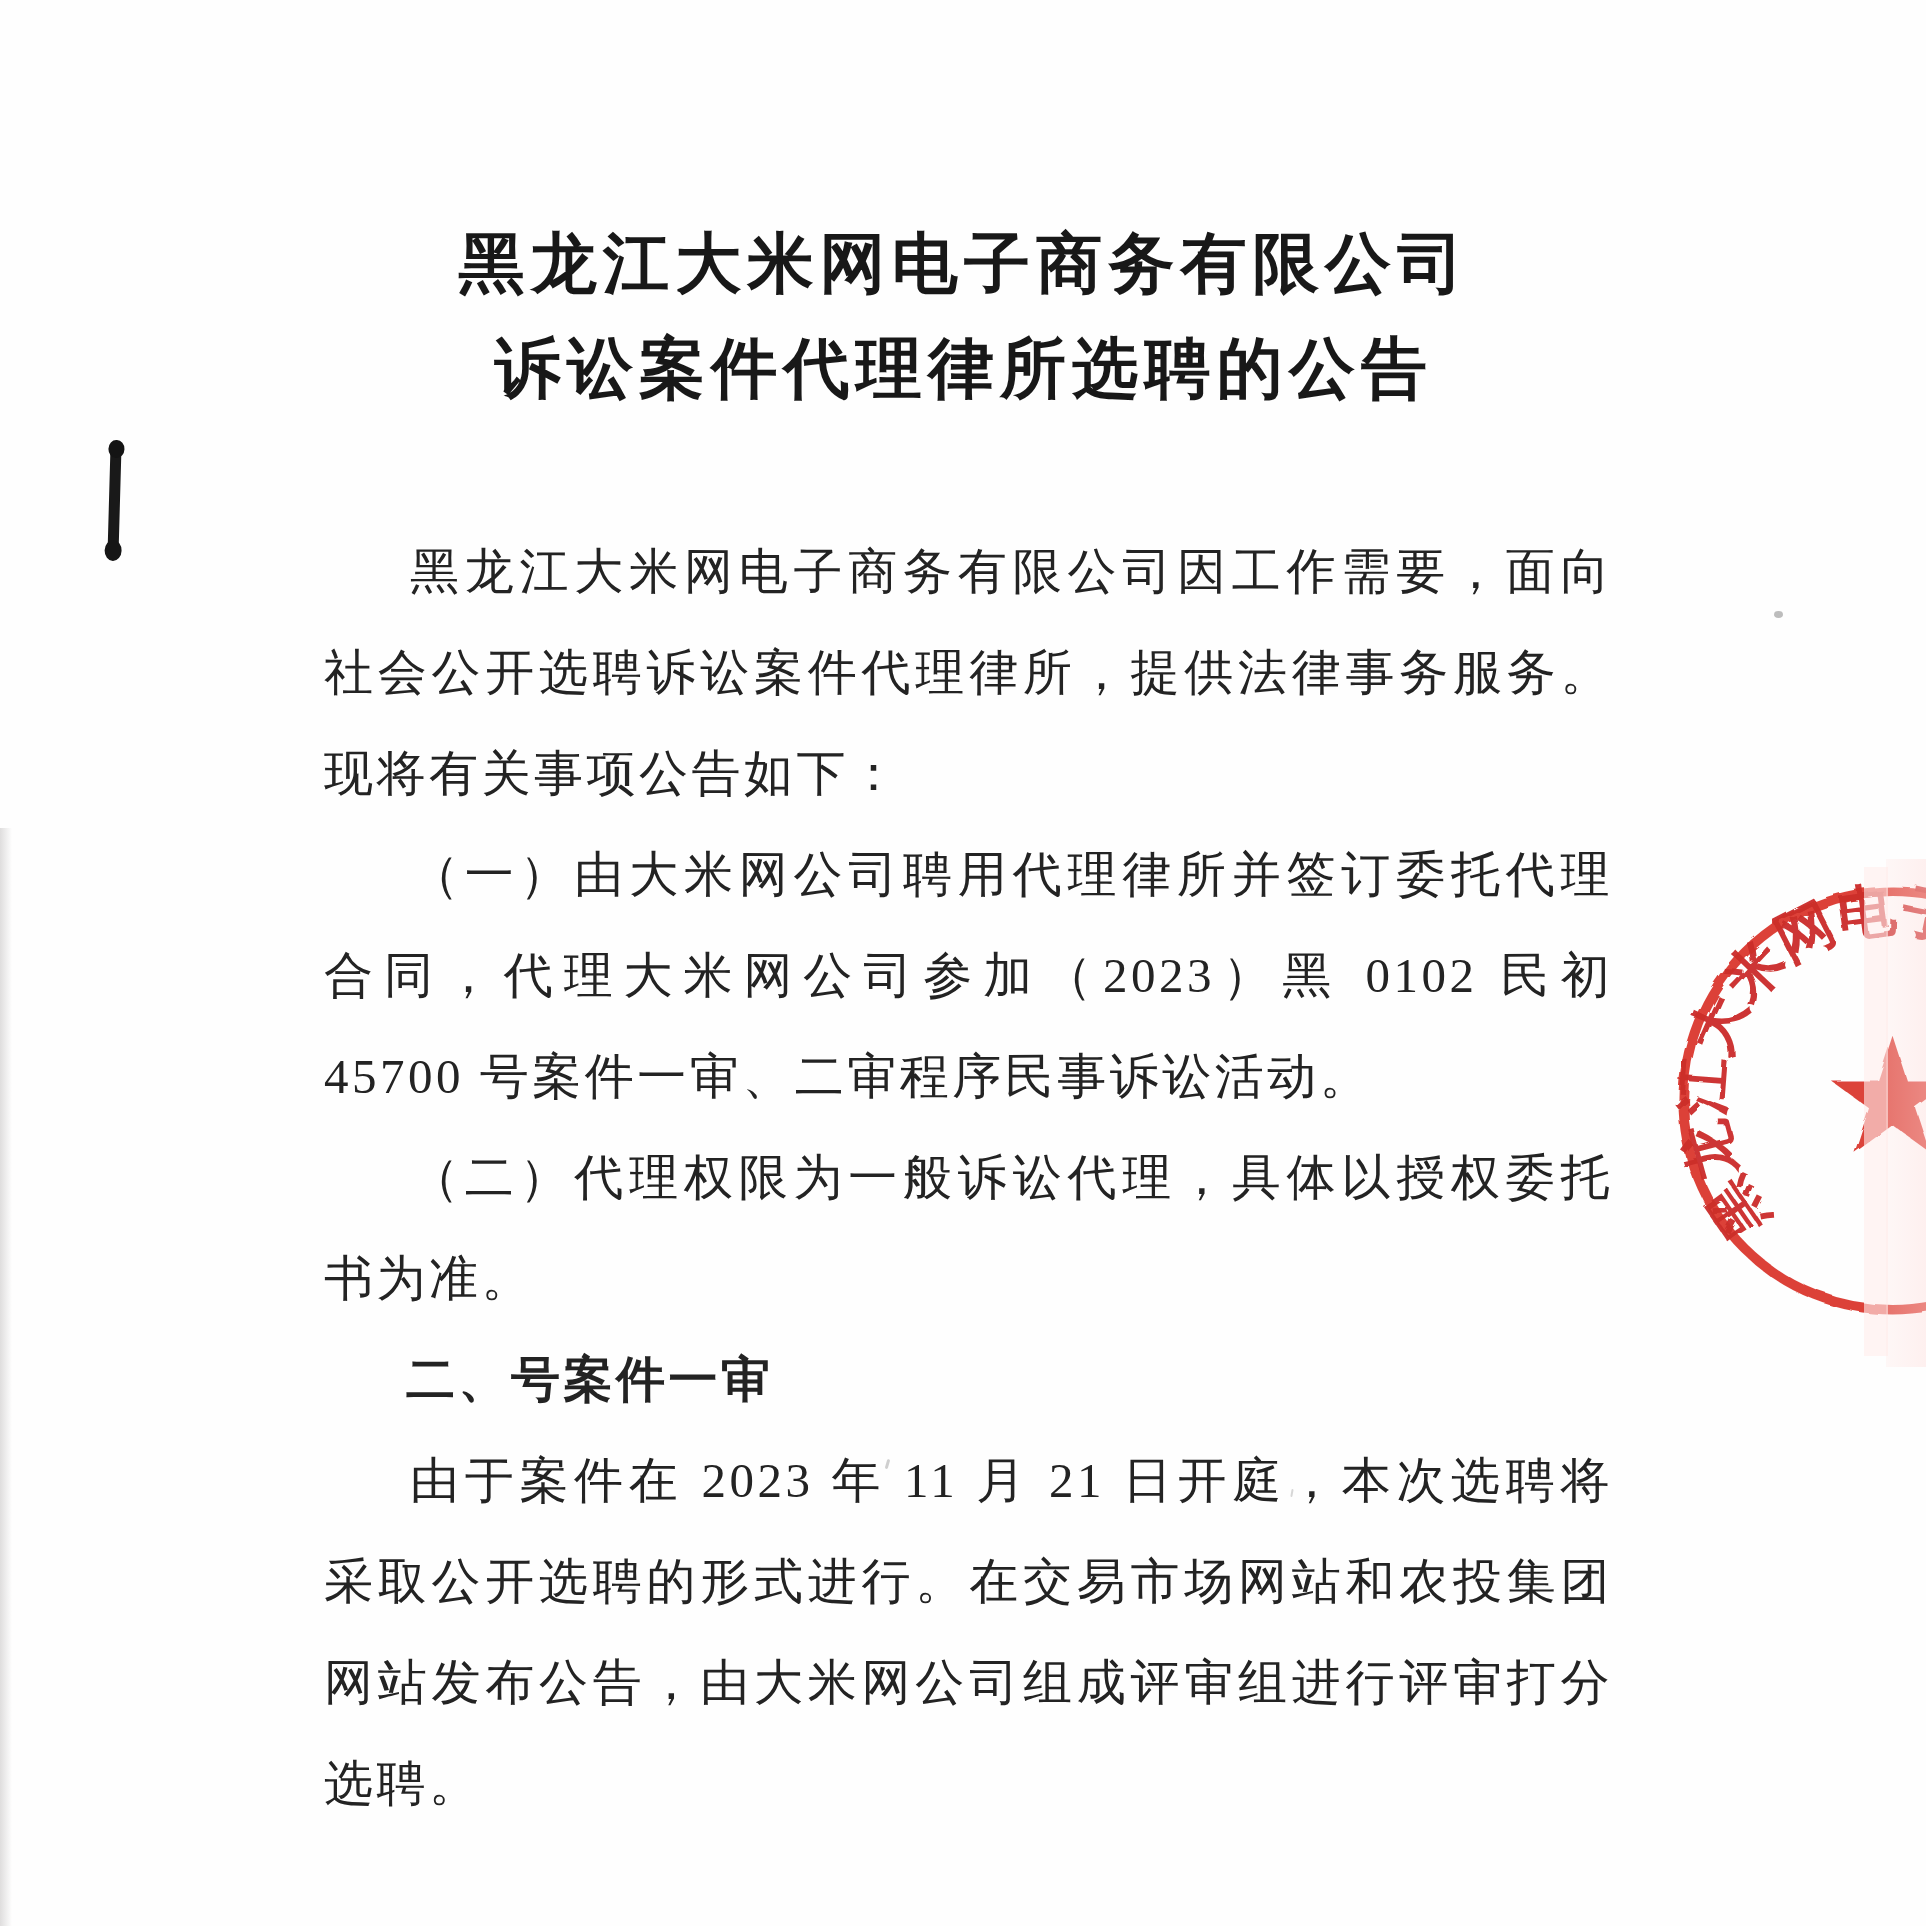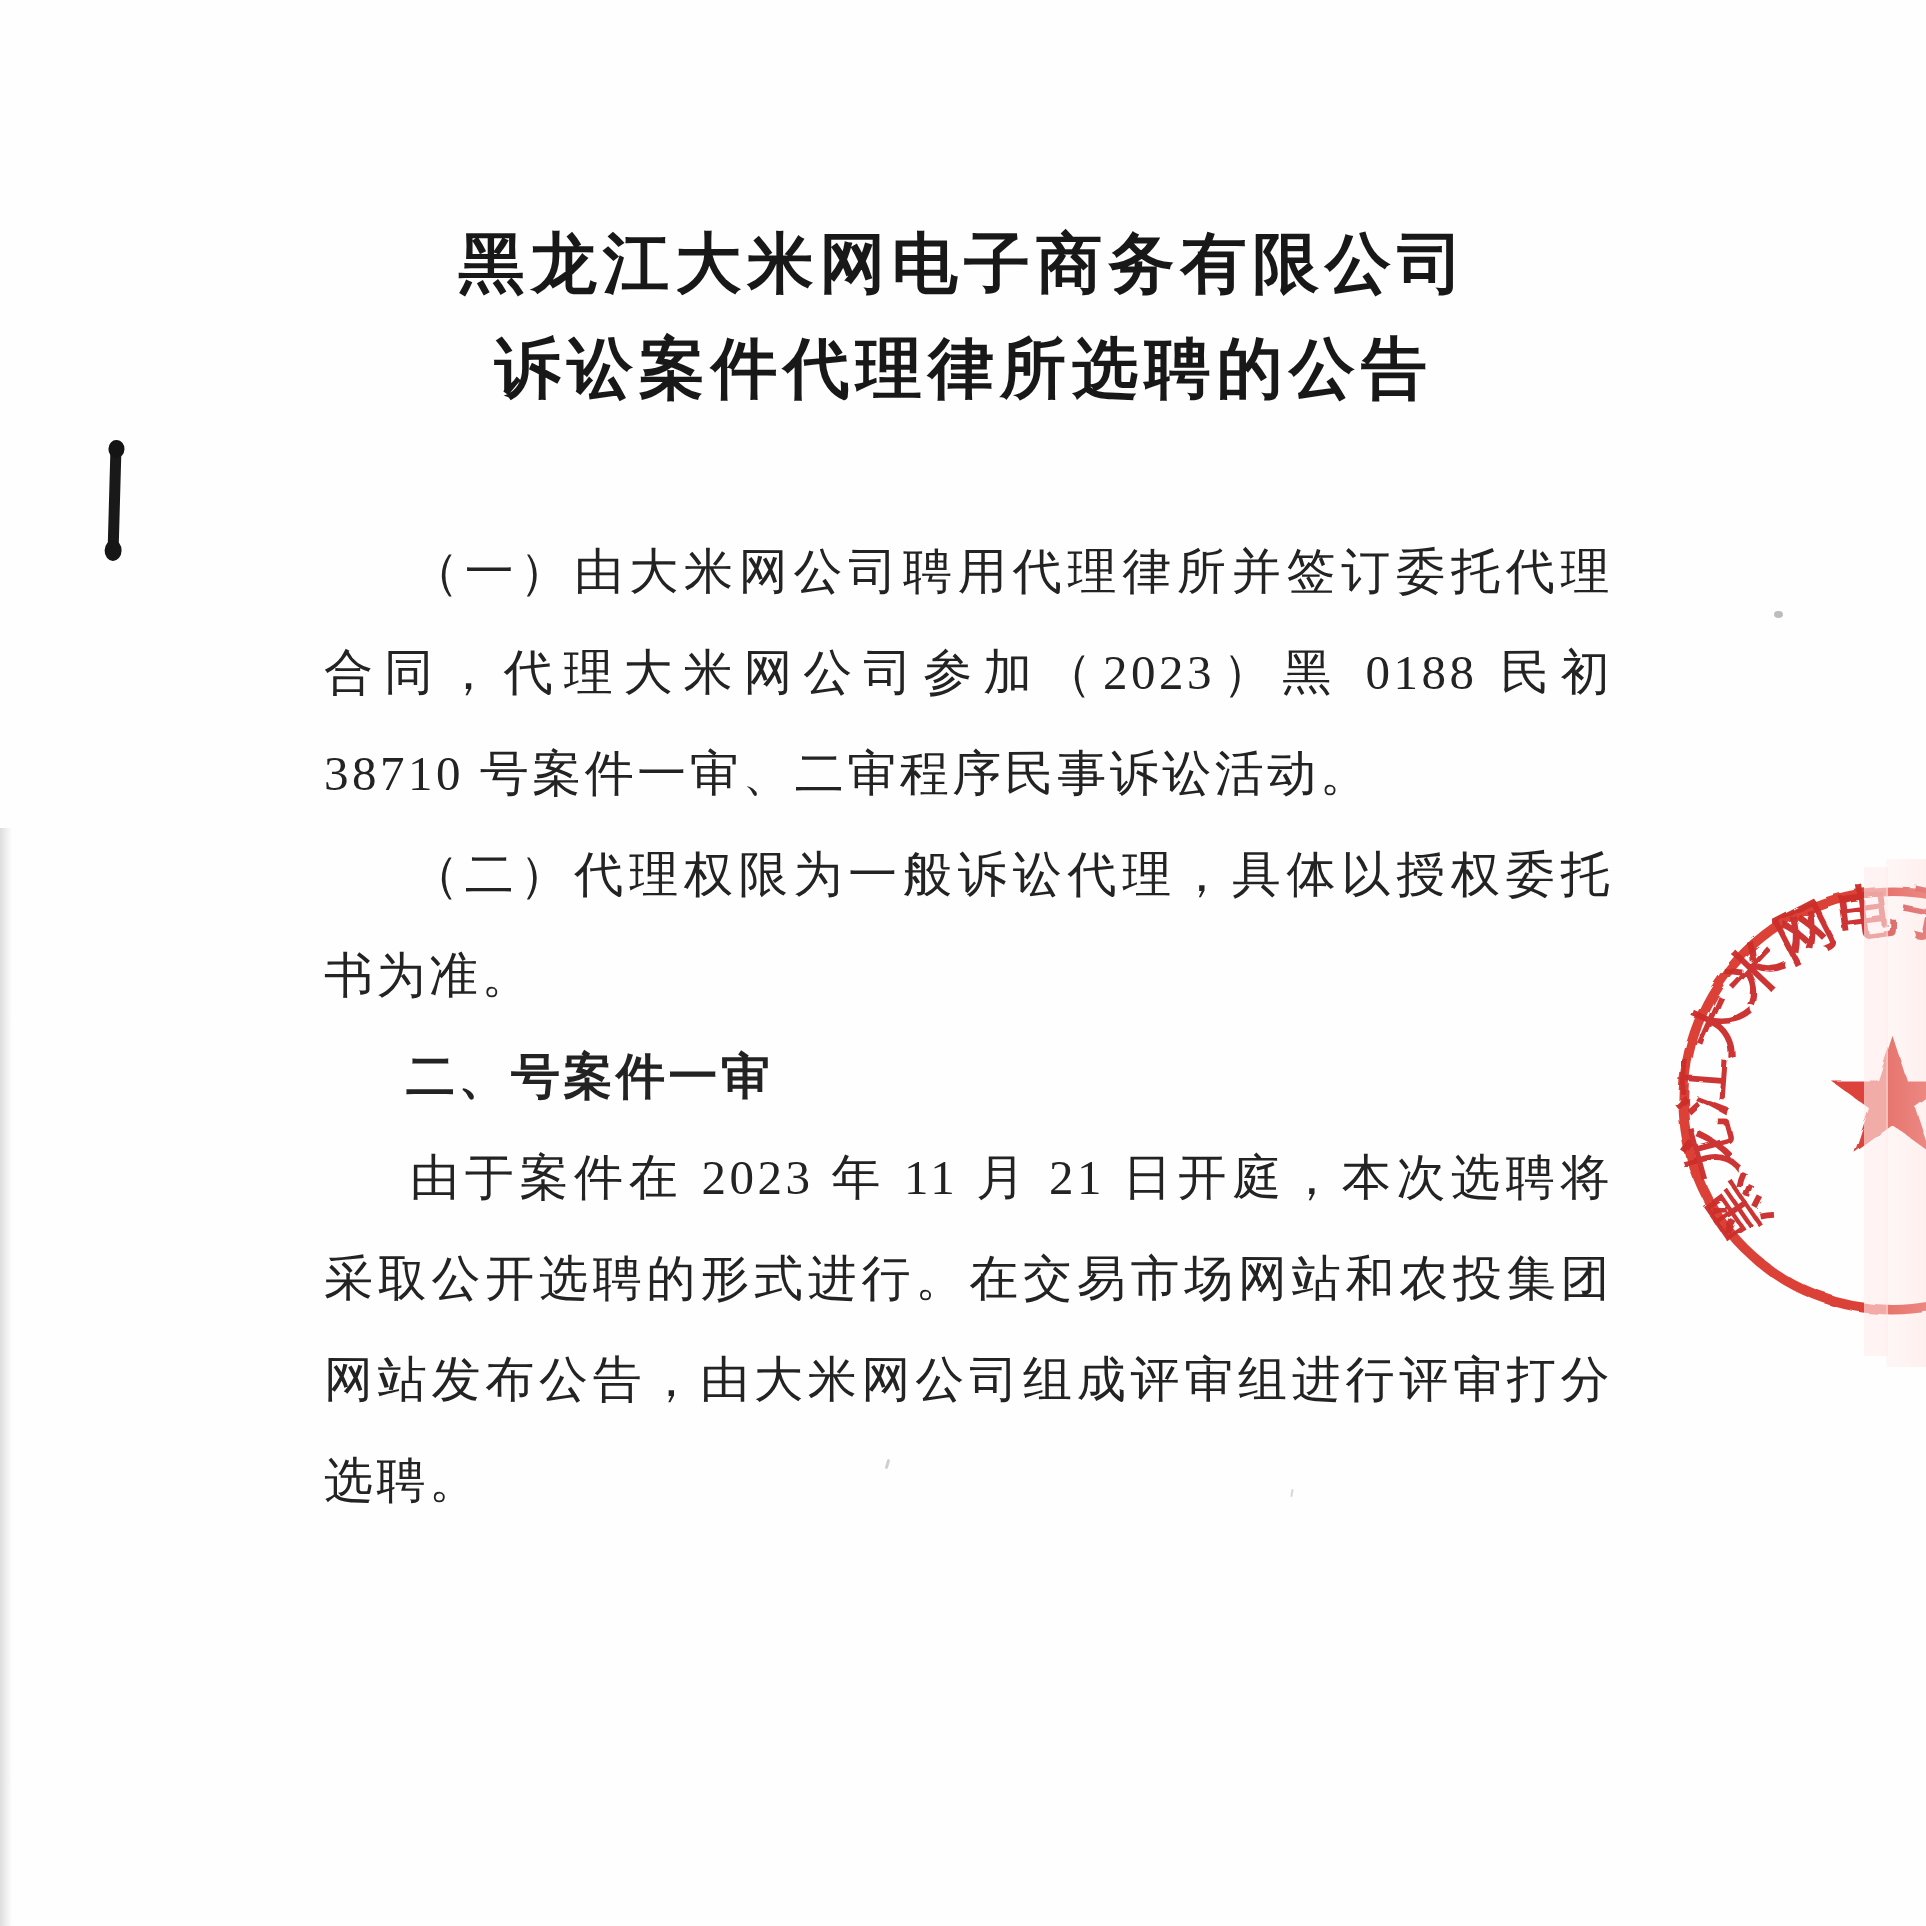--- a/index.html
+++ b/index.html
@@ -93,21 +93,22 @@
   <div class="speck-2"></div>
   <div class="speck-3"></div>
   <div class="ink-mark"></div>
 
   <div class="title-block">
     <div>黑龙江大米网电子商务有限公司</div>
     <div>诉讼案件代理律所选聘的公告</div>
   </div>
 
   <div class="body-block">
-    <p class="para">（一）由大米网公司聘用代理律所并签订委托代理合同，代理大米网公司参加（2023）黑 0188 民初 38710 号案件一审、二审程序民事诉讼活动。</p>
+    <p class="para">黑龙江大米网电子商务有限公司因工作需要，面向社会公开选聘诉讼案件代理律所，提供法律事务服务。现将有关事项公告如下：</p>
+    <p class="para">（一）由大米网公司聘用代理律所并签订委托代理合同，代理大米网公司参加（2023）黑 0102 民初 45700 号案件一审、二审程序民事诉讼活动。</p>
     <p class="para">（二）代理权限为一般诉讼代理，具体以授权委托书为准。</p>
     <p class="para heading">二、号案件一审</p>
     <p class="para">由于案件在 2023 年 11 月 21 日开庭，本次选聘将采取公开选聘的形式进行。在交易市场网站和农投集团网站发布公告，由大米网公司组成评审组进行评审打分选聘。</p>
 
   </div>
 
   <svg class="stamp" viewBox="0 0 1160 1160" xmlns="http://www.w3.org/2000/svg">
     <defs>
       <filter id="rough" x="-5%" y="-5%" width="110%" height="110%">
         <feTurbulence type="fractalNoise" baseFrequency="0.012 0.02" numOctaves="2" result="n"></feTurbulence>

